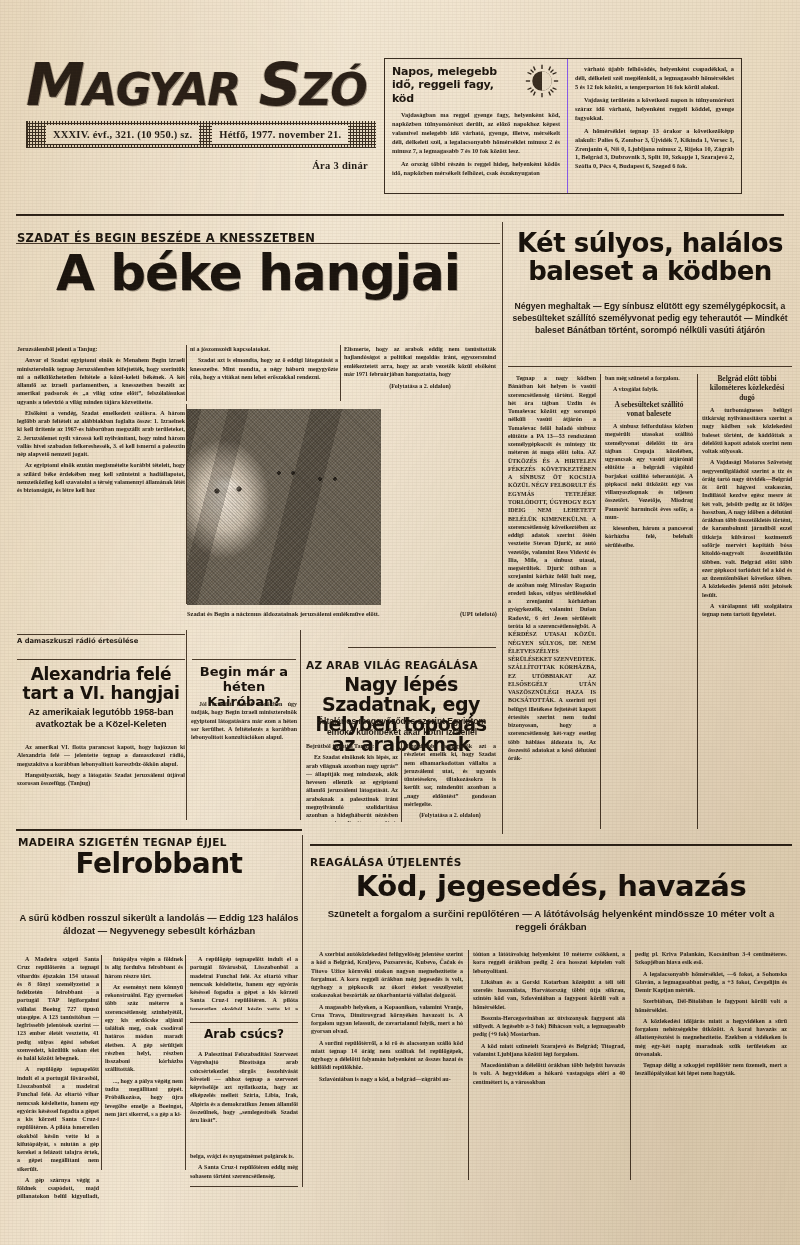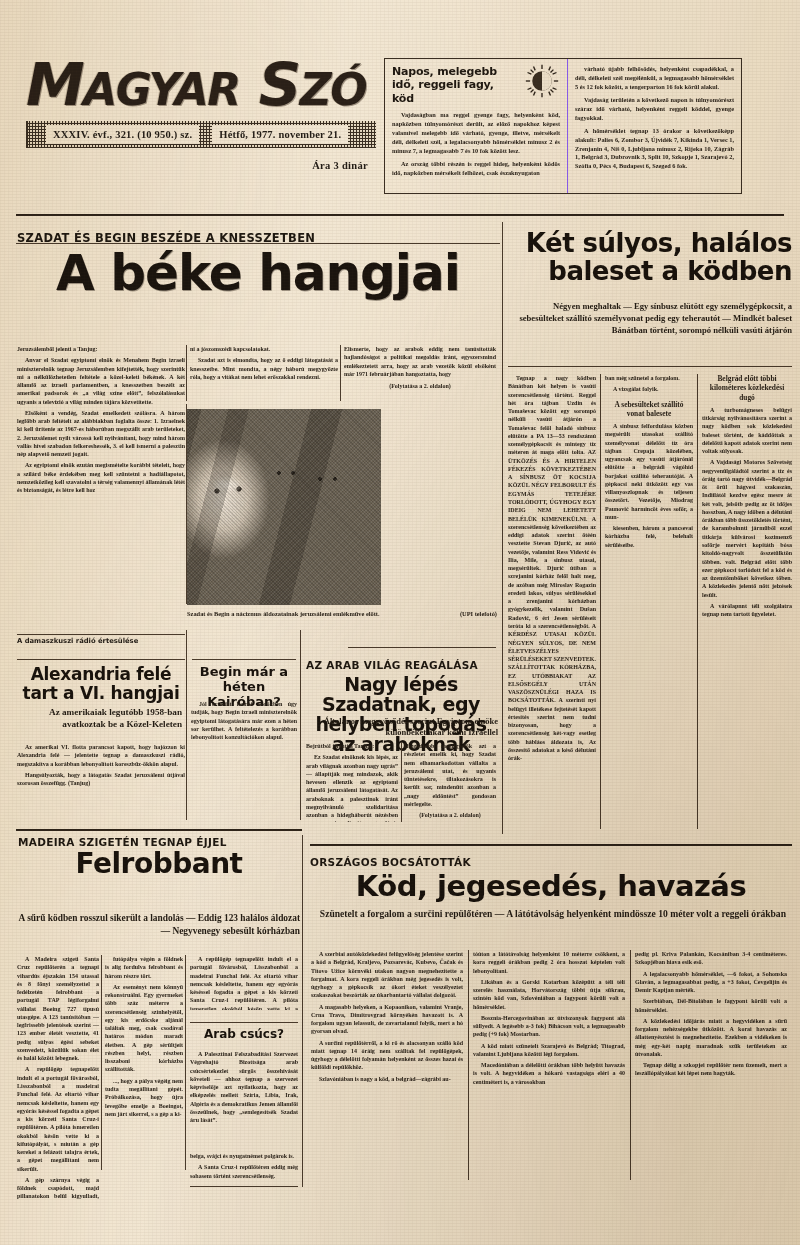--- a/index.html
+++ b/index.html
@@ -108,22 +108,22 @@
   .head3{
     font-family:"DejaVu Sans", sans-serif;font-weight:bold;
     font-size:17px;line-height:1.12;text-align:center;color:#18120c;
     letter-spacing:-.3px;
   }
   .head4{
     font-family:"DejaVu Sans", sans-serif;font-weight:bold;
     font-size:13px;line-height:1.15;text-align:center;color:#18120c;
   }
   .subdeck{
-    font-family:Liberation Serif, serif;font-weight:bold;
-    font-size:9.2px;line-height:1.3;text-align:right;color:#221b13;
+    font-family:Liberation Sans, sans-serif;font-weight:bold;
+    font-size:9.2px;line-height:1.3;text-align:center;color:#221b13;
   }
   .subhead-in{
     font-family:"Liberation Serif", serif;font-weight:bold;
     font-size:7.4px;line-height:1.25;text-align:center;margin:6px 0 4px;
   }
 
   
   .col{position:absolute;overflow:hidden;}
   .bt{
     font-size:6.0px;line-height:1.38;text-align:justify;
@@ -300,21 +300,21 @@
     </div>
   </div>
   <div class="col" style="left:404px;top:742px;width:92px;height:80px;">
     <div class="bt">
       <p class="noind">Higgadtabb megfigyelők azt a részletet emelik ki, hogy Szadat nem elhamarkodottan vállalta a jeruzsálemi utat, és ugyanis tüntetésekre, tiltakozásokra is került sor, mindenütt azonban a „nagy eldöntést” gondosan mérlegelte.</p>
       <p class="noind" style="text-align:center;margin-top:3px;">(Folytatása a 2. oldalon)</p>
     </div>
   </div>
   <div class="vr" style="left:401px;top:742px;height:80px;"></div>
 
-  <div class="head2" style="position:absolute;left:508px;top:230px;width:284px;font-size:26px;text-align:right;">
+  <div class="head2" style="position:absolute;left:508px;top:230px;width:284px;font-size:26px;">
     <div>Két súlyos, halálos</div>
     <div>baleset a ködben</div>
   </div>
   <div class="subdeck" style="position:absolute;left:508px;top:300px;width:284px;font-size:8.6px;line-height:1.4;">Négyen meghaltak — Egy sínbusz elütött egy személygépkocsit, a sebesülteket szállító személyvonat pedig egy teherautót — Mindkét baleset Bánátban történt, sorompó nélküli vasúti átjárón</div>
   <div class="hr-thin" style="left:508px;width:284px;top:366px;"></div>
 
   <div class="col" style="left:508px;top:374px;width:88px;height:455px;">
     <div class="bt">
       <p>Tegnap a nagy ködben Bánátban két helyen is vasúti szerencsétlenség történt. Reggel hét óra tájban Uzdin és Tomaševac között egy sorompó nélküli vasúti átjárón a Tomaševac felől haladó sínbusz elütötte a PA 13—53 rendszámú személygépkocsit és mintegy tíz méteren át maga előtt tolta. AZ ÜTKÖZÉS ÉS A HIRTELEN FÉKEZÉS KÖVETKEZTÉBEN A SÍNBUSZ ÖT KOCSIJA KÖZÜL NÉGY FELBORULT ÉS EGYMÁS TETEJÉRE TORLÓDOTT, ÚGYHOGY EGY IDEIG NEM LEHETETT BELÉLÜK KIMENEKÜLNI. A szerencsétlenség következtében az eddigi adatok szerint ötéén vesztette Stevan Djurić, az autó vezetője, valamint Ress Vidović és Ilia, Mile, a sínbusz utasai, megsérültek. Djurić útiban a szrejanini kórház felől halt meg, de azóban még Miroslav Rogazin eredeti lakos, súlyos sérülésekkel a zrenjanini kórházban gyógykezelik, valamint Dušan Radović, 6 éri Jesen sérüléseit teróta ki a szerencsétlenségbőt. A KÉRDÉSZ UTASAI KÖZÜL NÉGYEN SÚLYOS, DE NEM ÉLETVESZÉLYES SÉRÜLÉSEKET SZENVEDTEK. SZÁLLÍTOTTAK KÓRHÁZBA, EZ UTÓBBIAKAT AZ ELSŐSEGÉLY UTÁN VASZÖSZNÜLÉGI HAZA IS BOCSÁTOTTÁK. A szerinti nyi belügyi illetékese fejtetését kapott értesítés szerint nem tudni bizonyosan, hogy a szerencsétlenség két-vagy esetleg több hábláos áldozata is, Az ősszesítő adatokat a késő délutáni órák-</p>
     </div>
@@ -385,21 +385,21 @@
     <div class="bt">
       <p class="noind">belga, svájci és nyugatnémet polgárok is.</p>
       <p>A Santa Cruz-i repülőtéren eddig még sohasem történt szerencsétlenség.</p>
     </div>
   </div>
 
   <div class="hr-thin" style="left:190px;width:108px;top:1186px;"></div>
 
   <div class="vr" style="left:302px;top:835px;height:352px;"></div>
   <div class="hr-thick" style="left:310px;width:482px;top:844px;height:1.6px;"></div>
-  <div class="kicker" style="position:absolute;left:310px;top:856px;font-size:10.5px;">ORSZÁGOS BOCSÁTOTTÁK</div>
+  <div class="kicker" style="position:absolute;left:310px;top:856px;font-size:10.5px;">REAGÁLÁSA ÚTJELENTÉS</div>
   <div class="head2" style="position:absolute;left:310px;top:871px;width:482px;font-size:29px;">Köd, jegesedés, havazás</div>
   <div class="subdeck" style="position:absolute;left:316px;top:908px;width:470px;font-size:9.6px;line-height:1.35;">Szünetelt a forgalom a surčini repülőtéren — A látótávolság helyenként mindössze 10 méter volt a reggeli órákban</div>
 
   <div class="col" style="left:311px;top:950px;width:152px;height:240px;">
     <div class="bt">
       <p>A szerbiai autóközlekedési felügyelőség jelentése szerint a kód a Belgrád, Kraljevo, Pozsarevác, Kubevo, Čačak és Titovo Užice körnvéki utakon nagyon megnehezítette a forgalmat. A kora reggeli órákban még jegesedés is volt, úgyhogy a gépkocsik az ókori éteket veszélyeztet szakaszokat beszórták az úkarbantartó vállalat dolgozói.</p>
       <p>A magasabb helyeken, a Kopaonikon, valamint Vranje, Crna Trava, Dimitrovgrad környékén havazott is. A forgalom ugyan lelassult, de zavartalanul folyik, mert a hó gyorsan olvad.</p>
       <p>A surčini repülőtérről, a ki rő és alacsonyan szálló köd miatt tegnap 14 óráig nem szálltak fel repülőgépek, úgyhogy a délelőtti folyamán helyenként az ősszes hazai és külföldi repülőkhöz.</p>
       <p>Szlavóniában is nagy a köd, a belgrád—zágrábi au-</p>
     </div>

